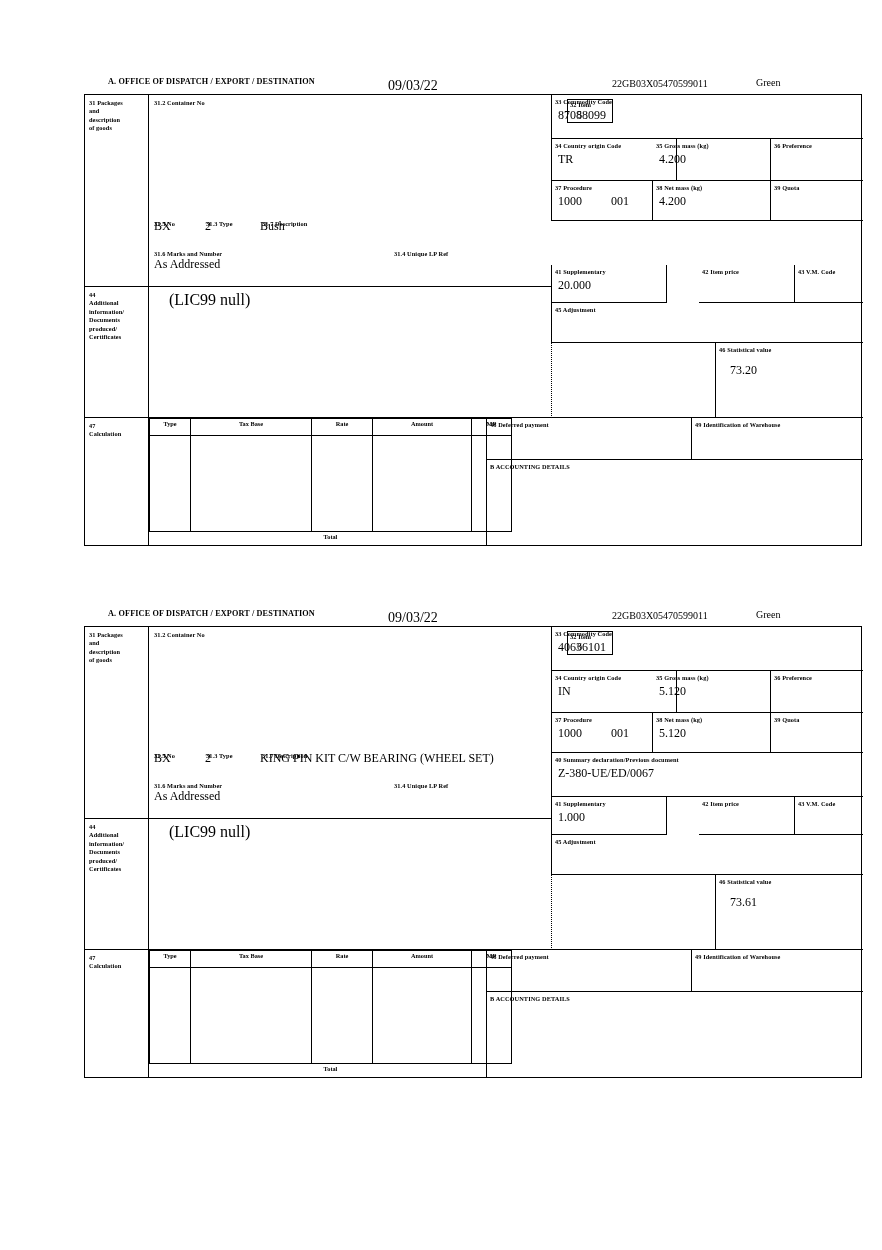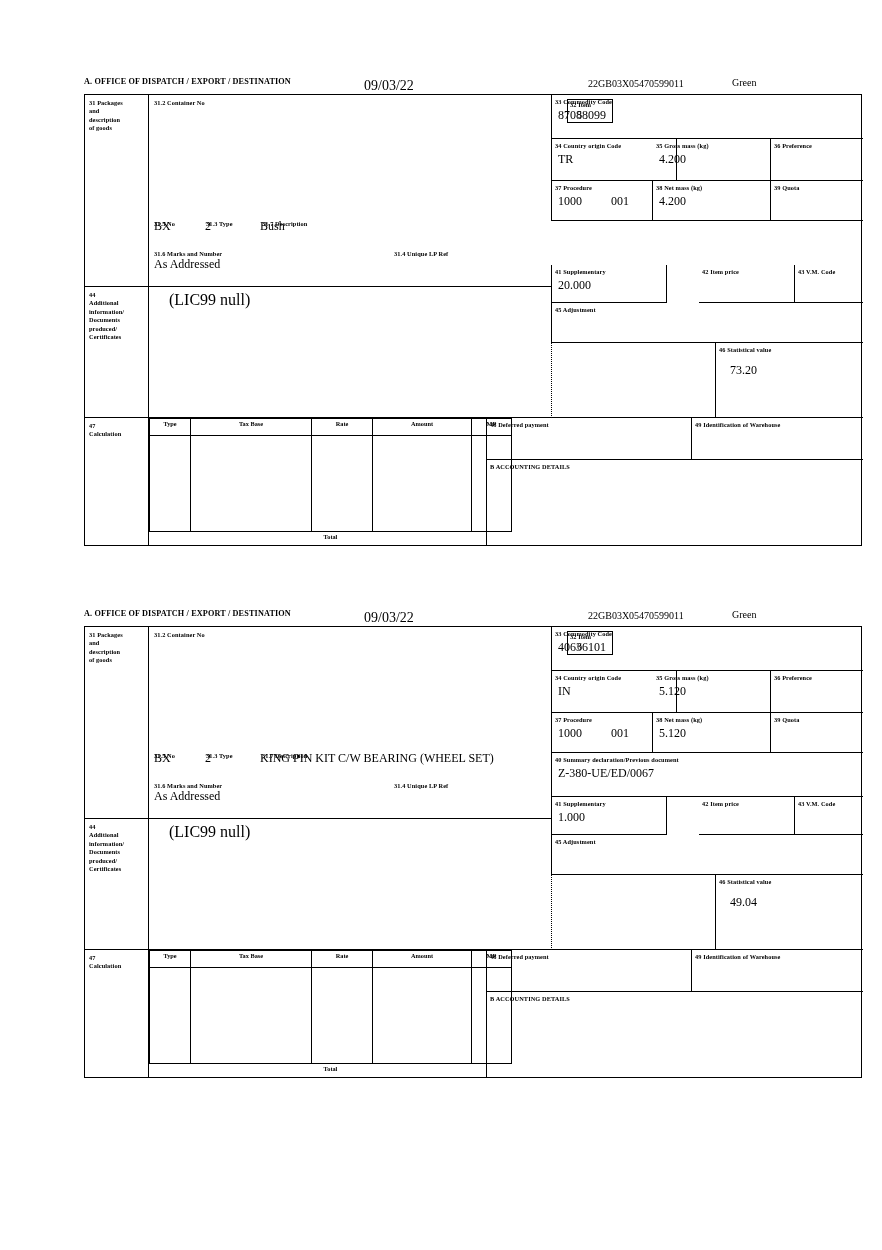--- a/index.html
+++ b/index.html
@@ -26,20 +26,21 @@
   }
   .form-1 { top: 78px; }
   .form-2 { top: 610px; }
 
   
   .hdr {
     position: relative;
     height: 16px;
     font-size: 8.2px;
     font-weight: bold;
+    margin-left: 24px;
   }
   .hdr .office {
     position: absolute;
     left: 0;
     top: 0;
     letter-spacing: 0.15px;
   }
   .hdr .date {
     position: absolute;
     left: 280px;
@@ -449,21 +450,21 @@
         <div class="val padval2"></div>
       </div>
       <div class="cell c45 bl bb">
         <div class="lbl padlbl">45 Adjustment</div>
         <div class="val padval2"></div>
       </div>
       <div class="cell c46wrap bb"></div>
       <div class="dotted-sep"></div>
       <div class="cell c46 bl">
         <div class="lbl padlbl">46 Statistical value</div>
-        <div class="val" style="padding:10px 0 0 14px;">49.04</div>
+        <div class="val" style="padding:10px 0 0 14px;">73.61</div>
       </div>
 
       <div class="cell calc">
         <table>
           <tbody>
               <tr>
             <th style="width:36px;">Type</th>
             <th style="width:116px;">Tax Base</th>
             <th style="width:56px;">Rate</th>
             <th style="width:94px;">Amount</th>

